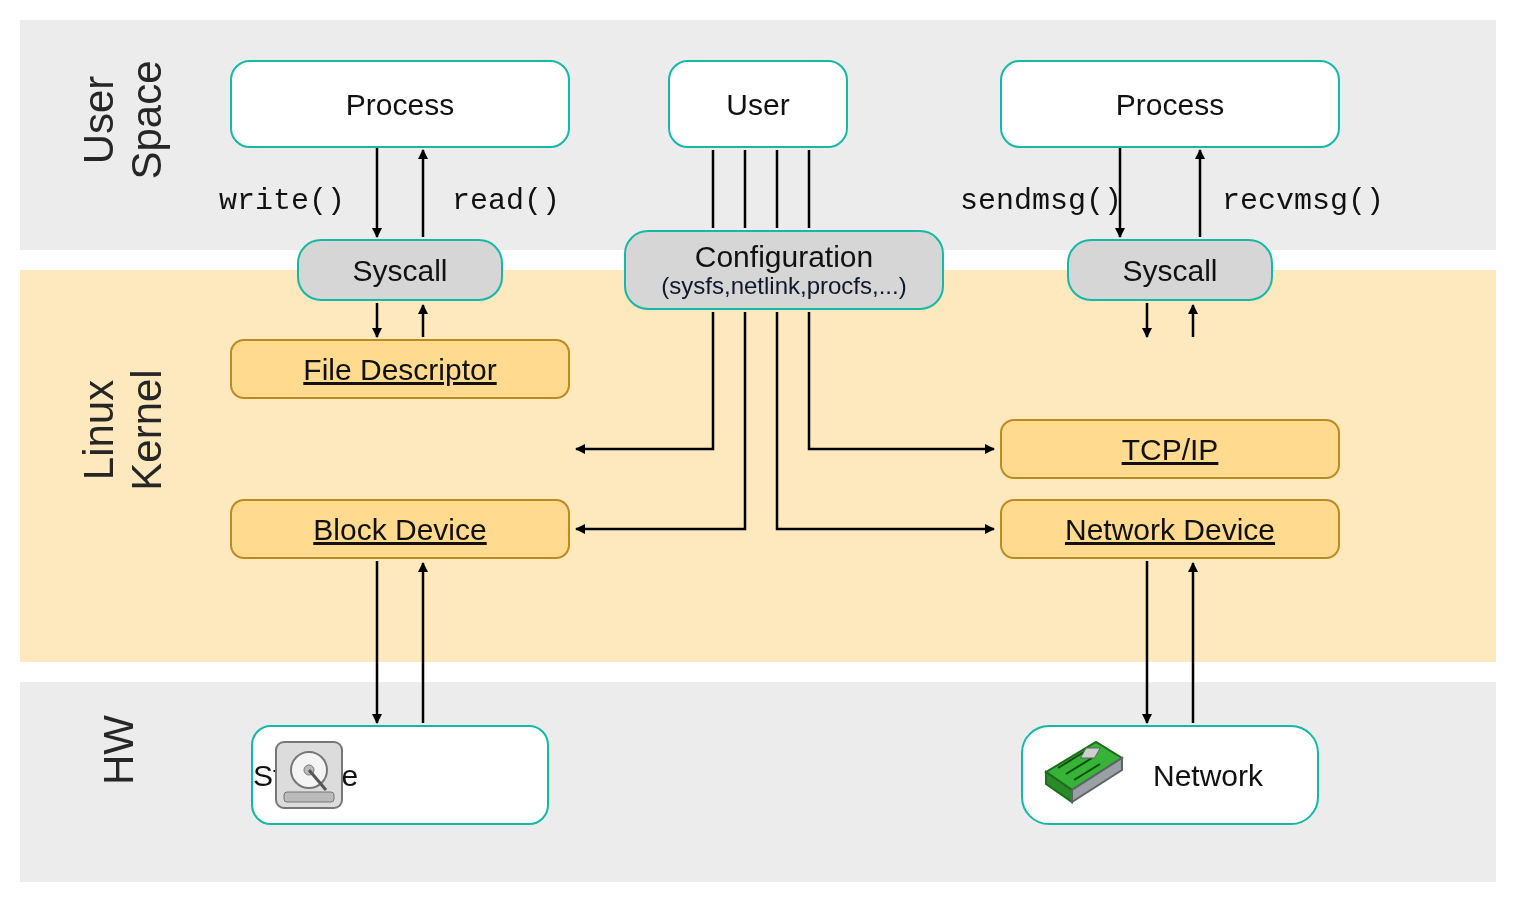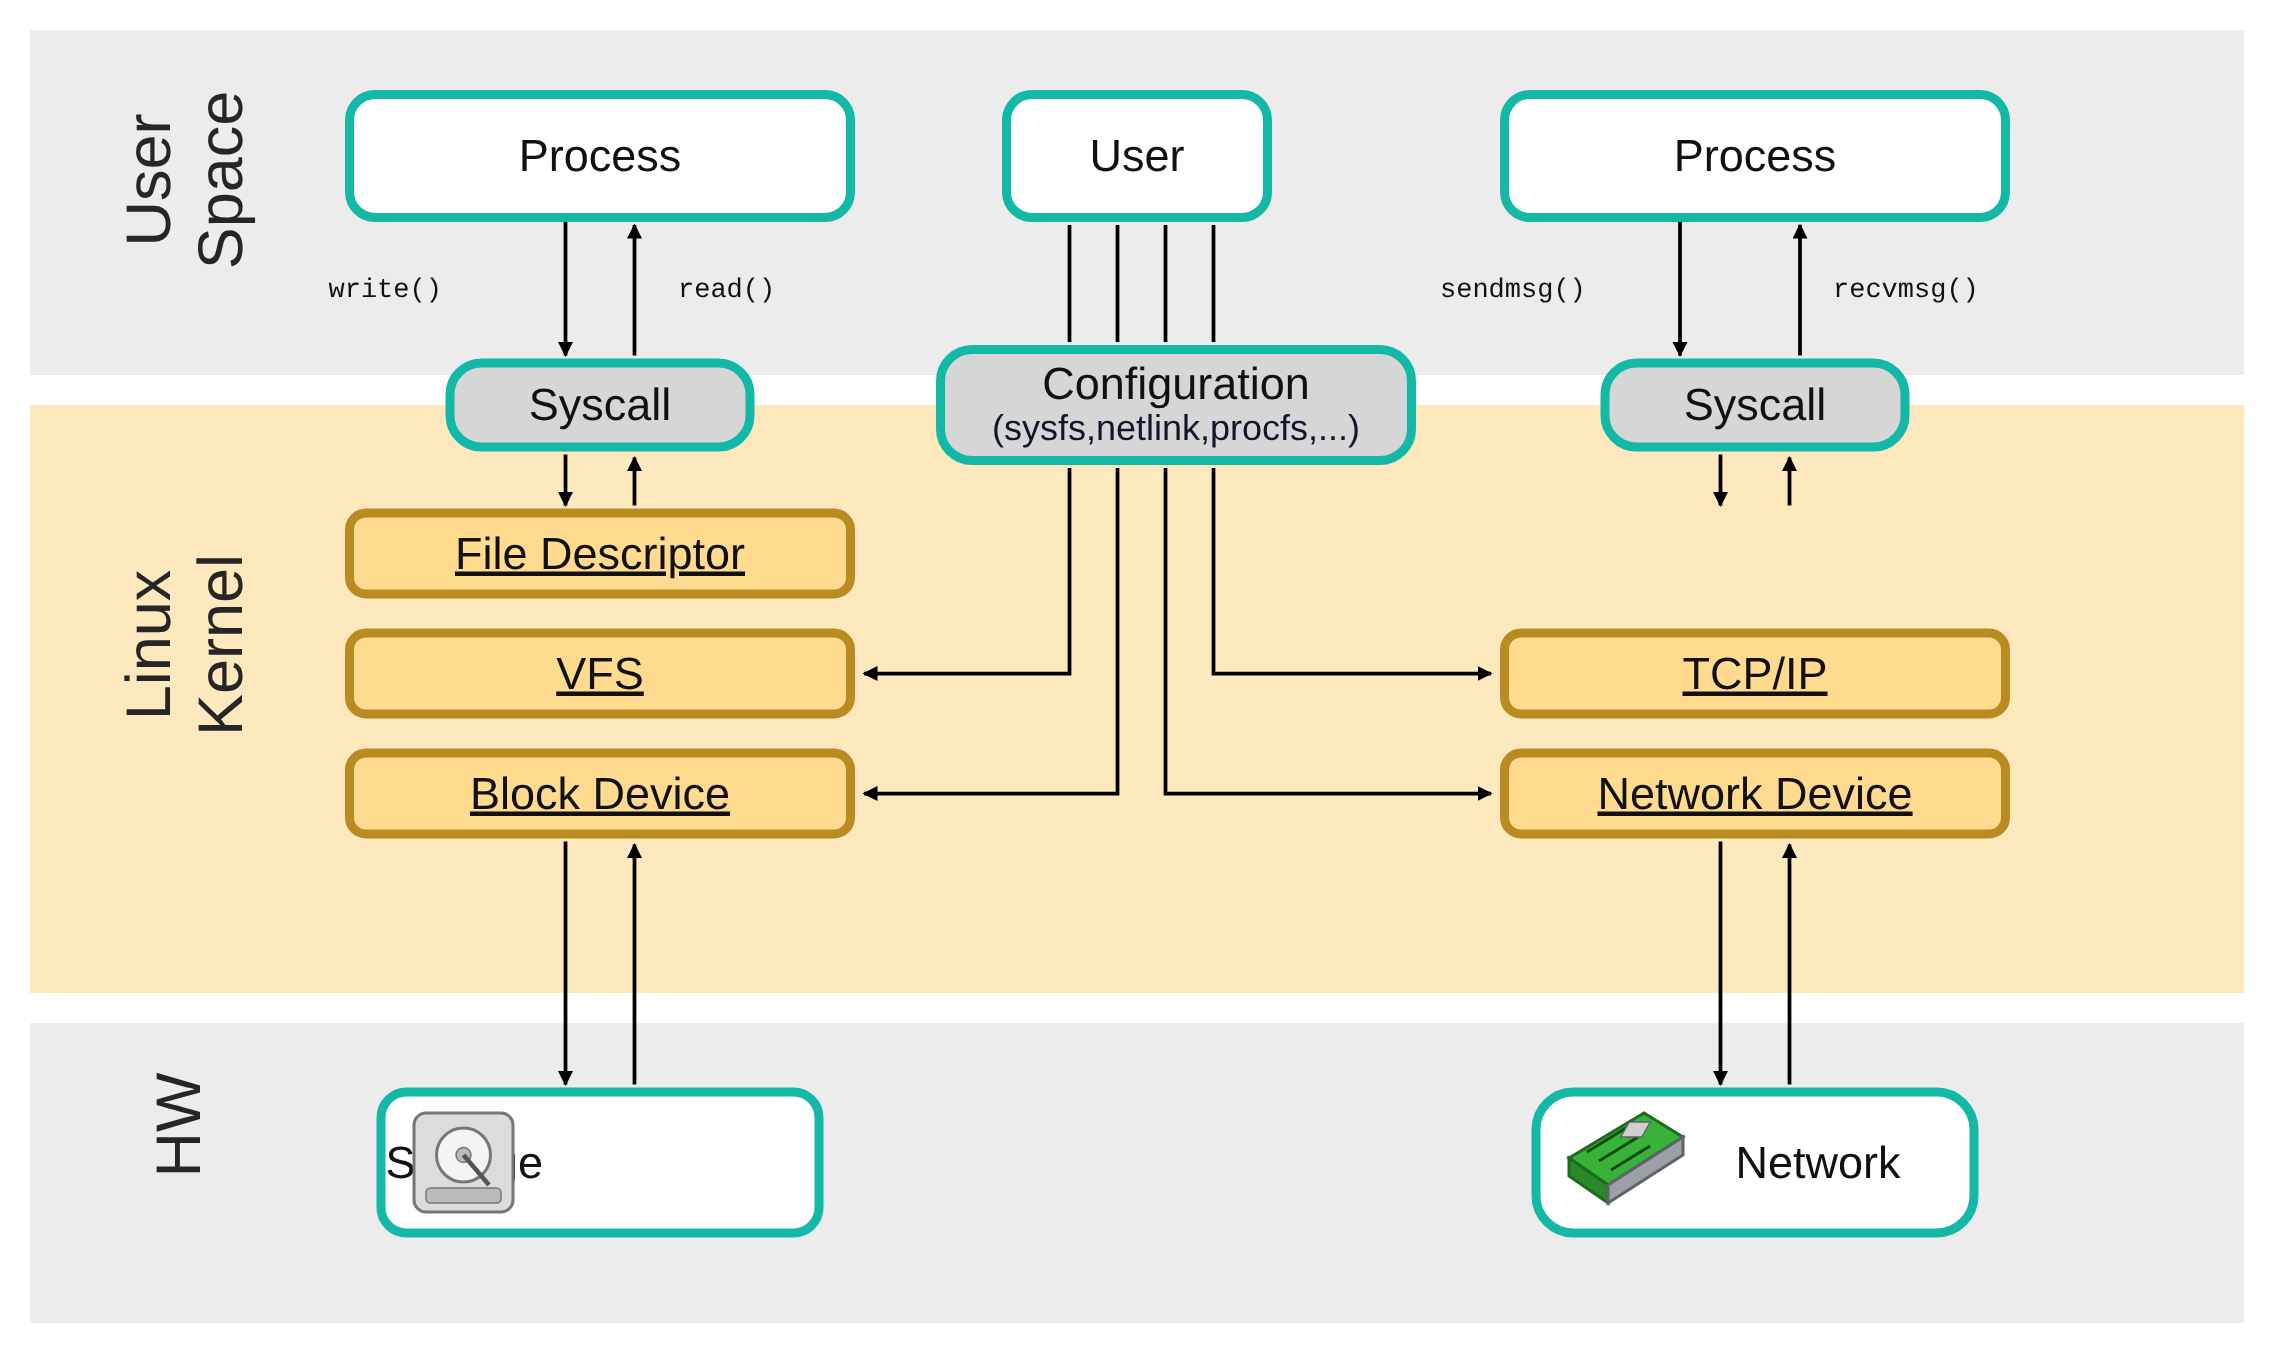--- a/index.html
+++ b/index.html
@@ -30,21 +30,21 @@
     transform-origin: left top;
     font-size: 42px;
     font-weight: 400;
     color: #262626;
     white-space: nowrap;
     text-align: center;
   }
 
   .box {
     position: absolute;
-    border: 6px solid #14b8a6;
+    border: 2px solid #14b8a6;
     border-radius: 20px;
     background: #fff;
     display: flex;
     align-items: center;
     justify-content: center;
     font-size: 30px;
     color: #111;
     box-sizing: border-box;
     text-align: center;
     line-height: 1.1;
@@ -52,21 +52,21 @@
   .box.gray   { background: #d6d6d6; border-radius: 24px; }
   .box.yellow { background: #ffda8f; border-radius: 14px; border-color:#b98b20;text-decoration:underline; }
 
   .sub {
     font-size: 24px;
     color: #0f172a;
   }
 
   .mono {
     font-family: "Consolas", "Menlo", "Courier New", monospace;
-    font-size: 18px;
+    font-size: 30px;
     position: absolute;
     color: #111;
     white-space: nowrap;
   }
 
   svg.overlay {
     position: absolute;
     left: 0; top: 0;
     width: 1516px;
     height: 905px;
@@ -95,23 +95,20 @@
   </div>
 
   <div class="box" style="left:230px; top:60px;  width:340px; height:88px;">
       <span>Process</span>
     </div>
   <div class="box gray" style="left:297px; top:239px; width:206px; height:62px;">
       <span>Syscall</span>
     </div>
   <div class="box yellow" style="left:230px; top:339px; width:340px; height:60px;">
       <span>File Descriptor</span>
-    </div>
-  <div class="box yellow" style="left:230px; top:419px; width:340px; height:60px;">
-      <span>VFS</span>
     </div>
   <div class="box yellow" style="left:230px; top:499px; width:340px; height:60px;">
       <span>Block Device</span>
     </div>
 
   <div class="box" style="left:251px; top:725px; width:298px; height:100px; justify-content:flex-start; ">
     <span>Storage</span>
   </div>
 
   <svg style="position:absolute; left:270px; top:736px;" width="78" height="78" viewBox="0 0 78 78">

